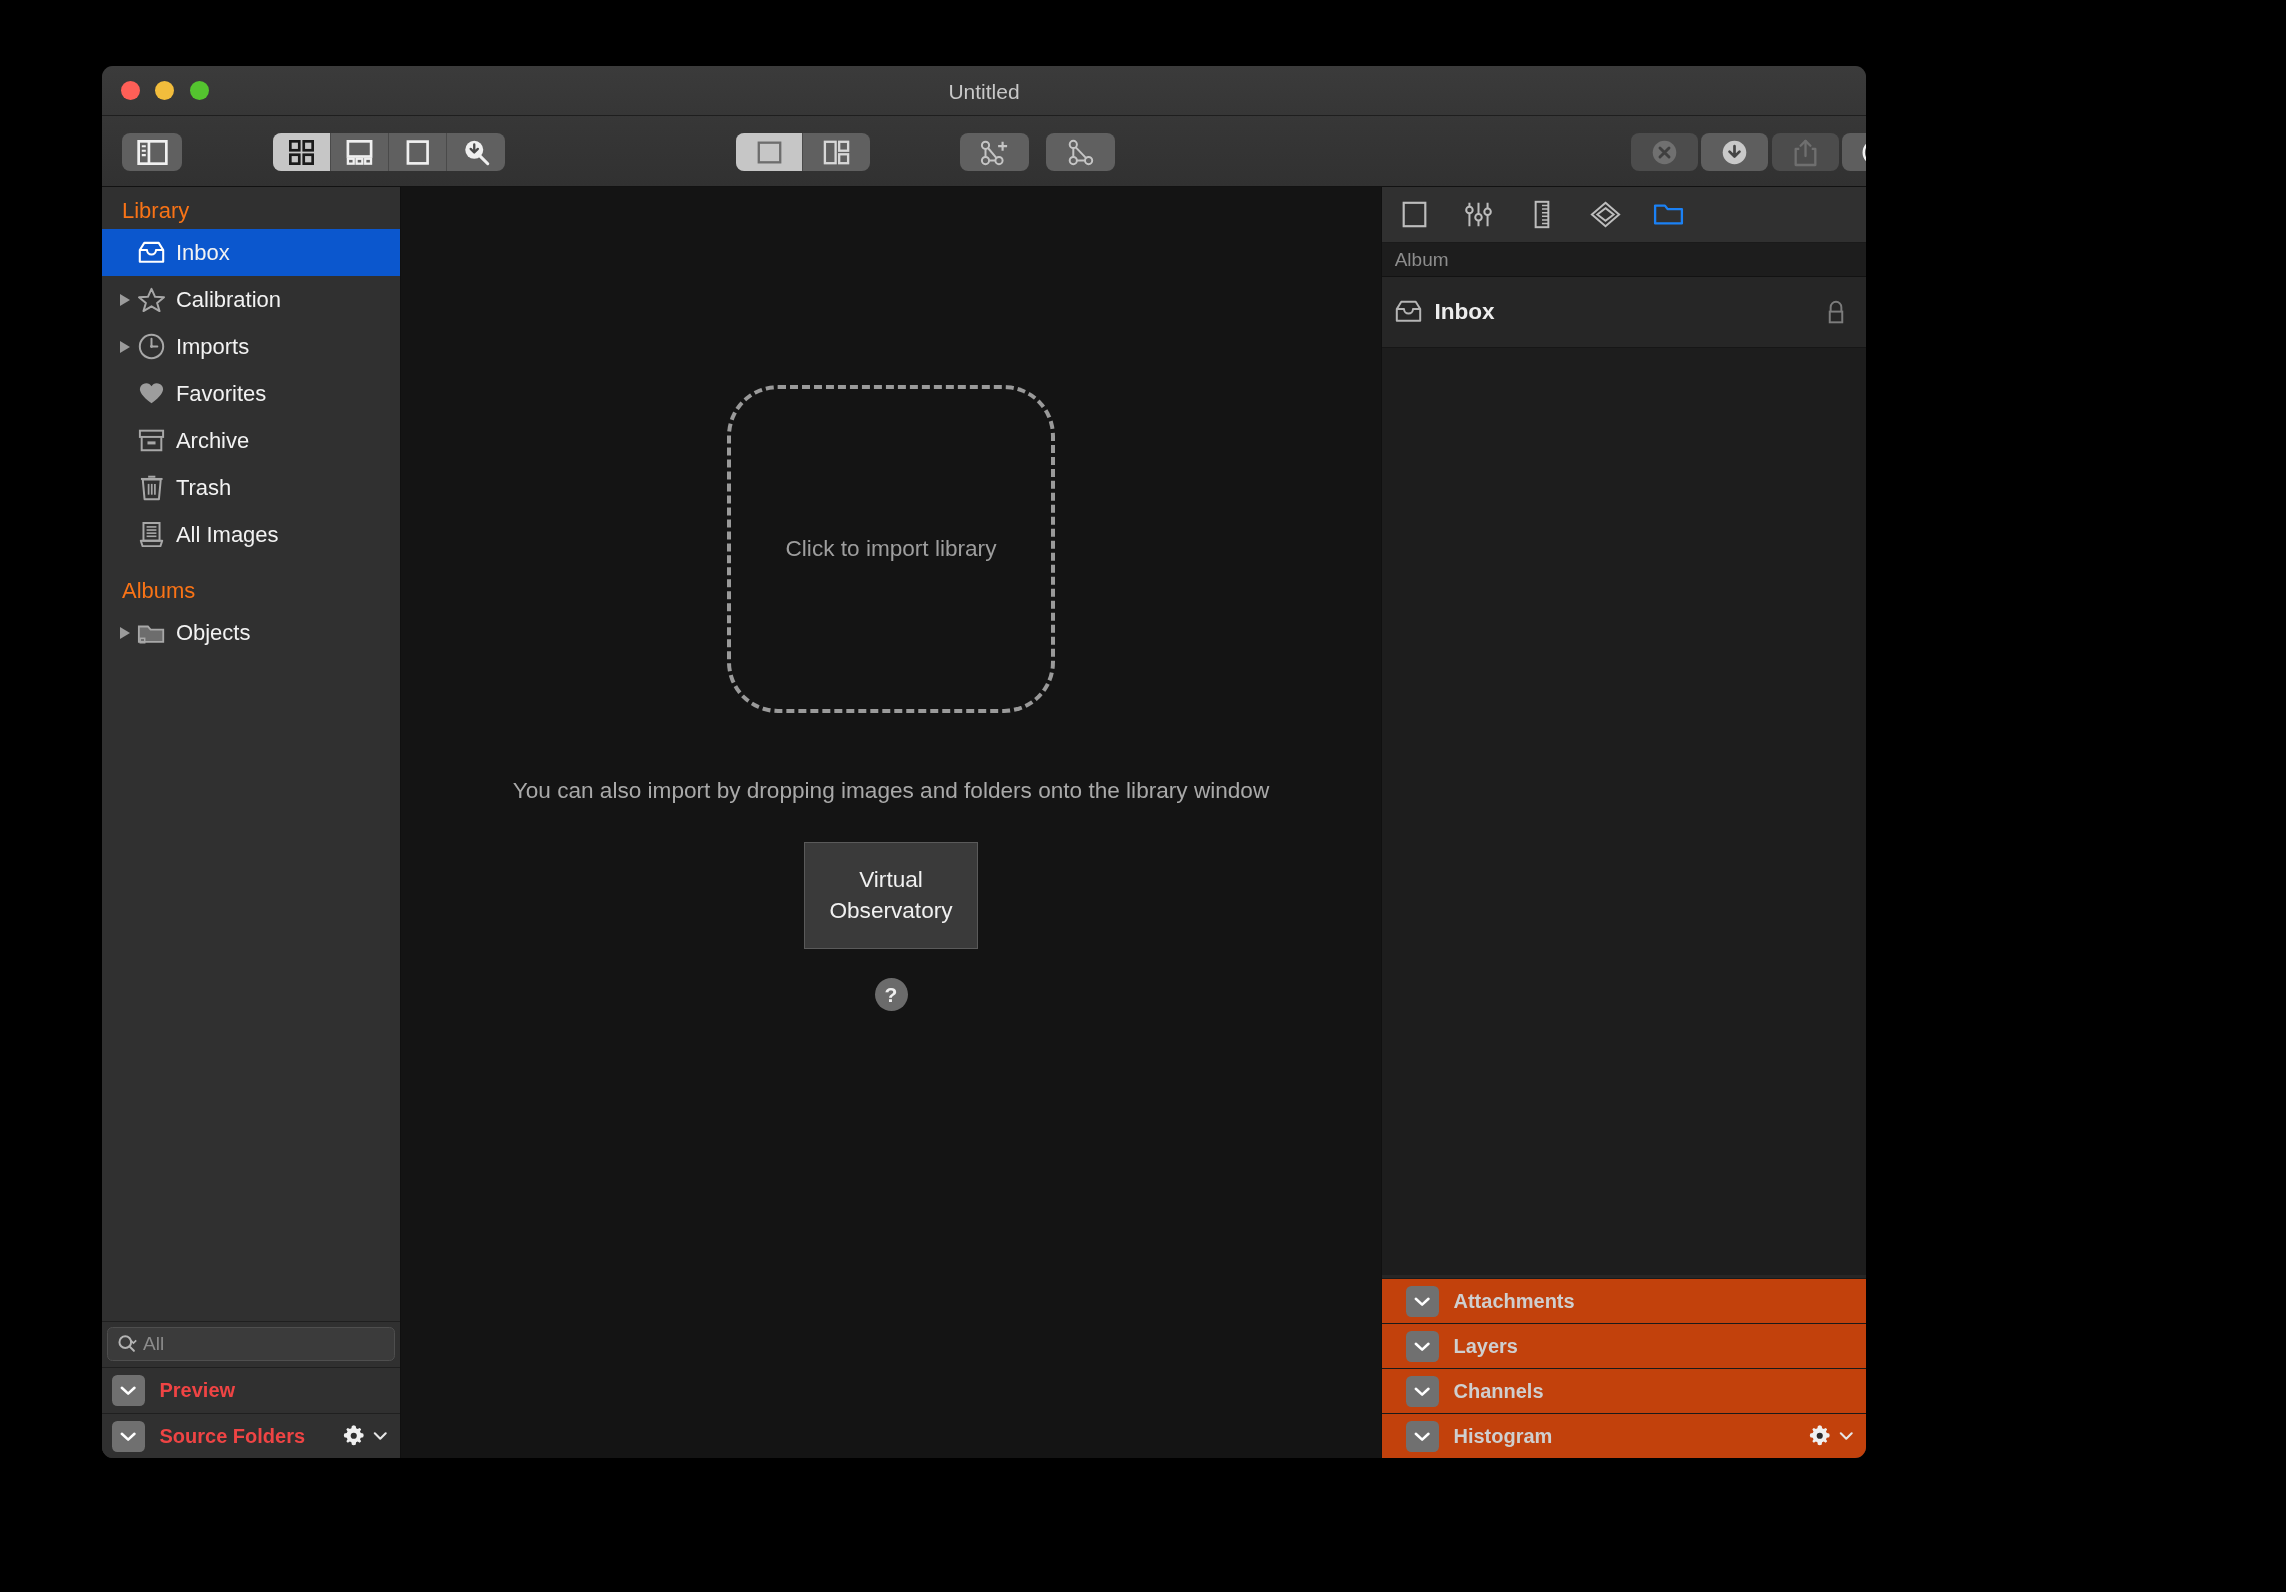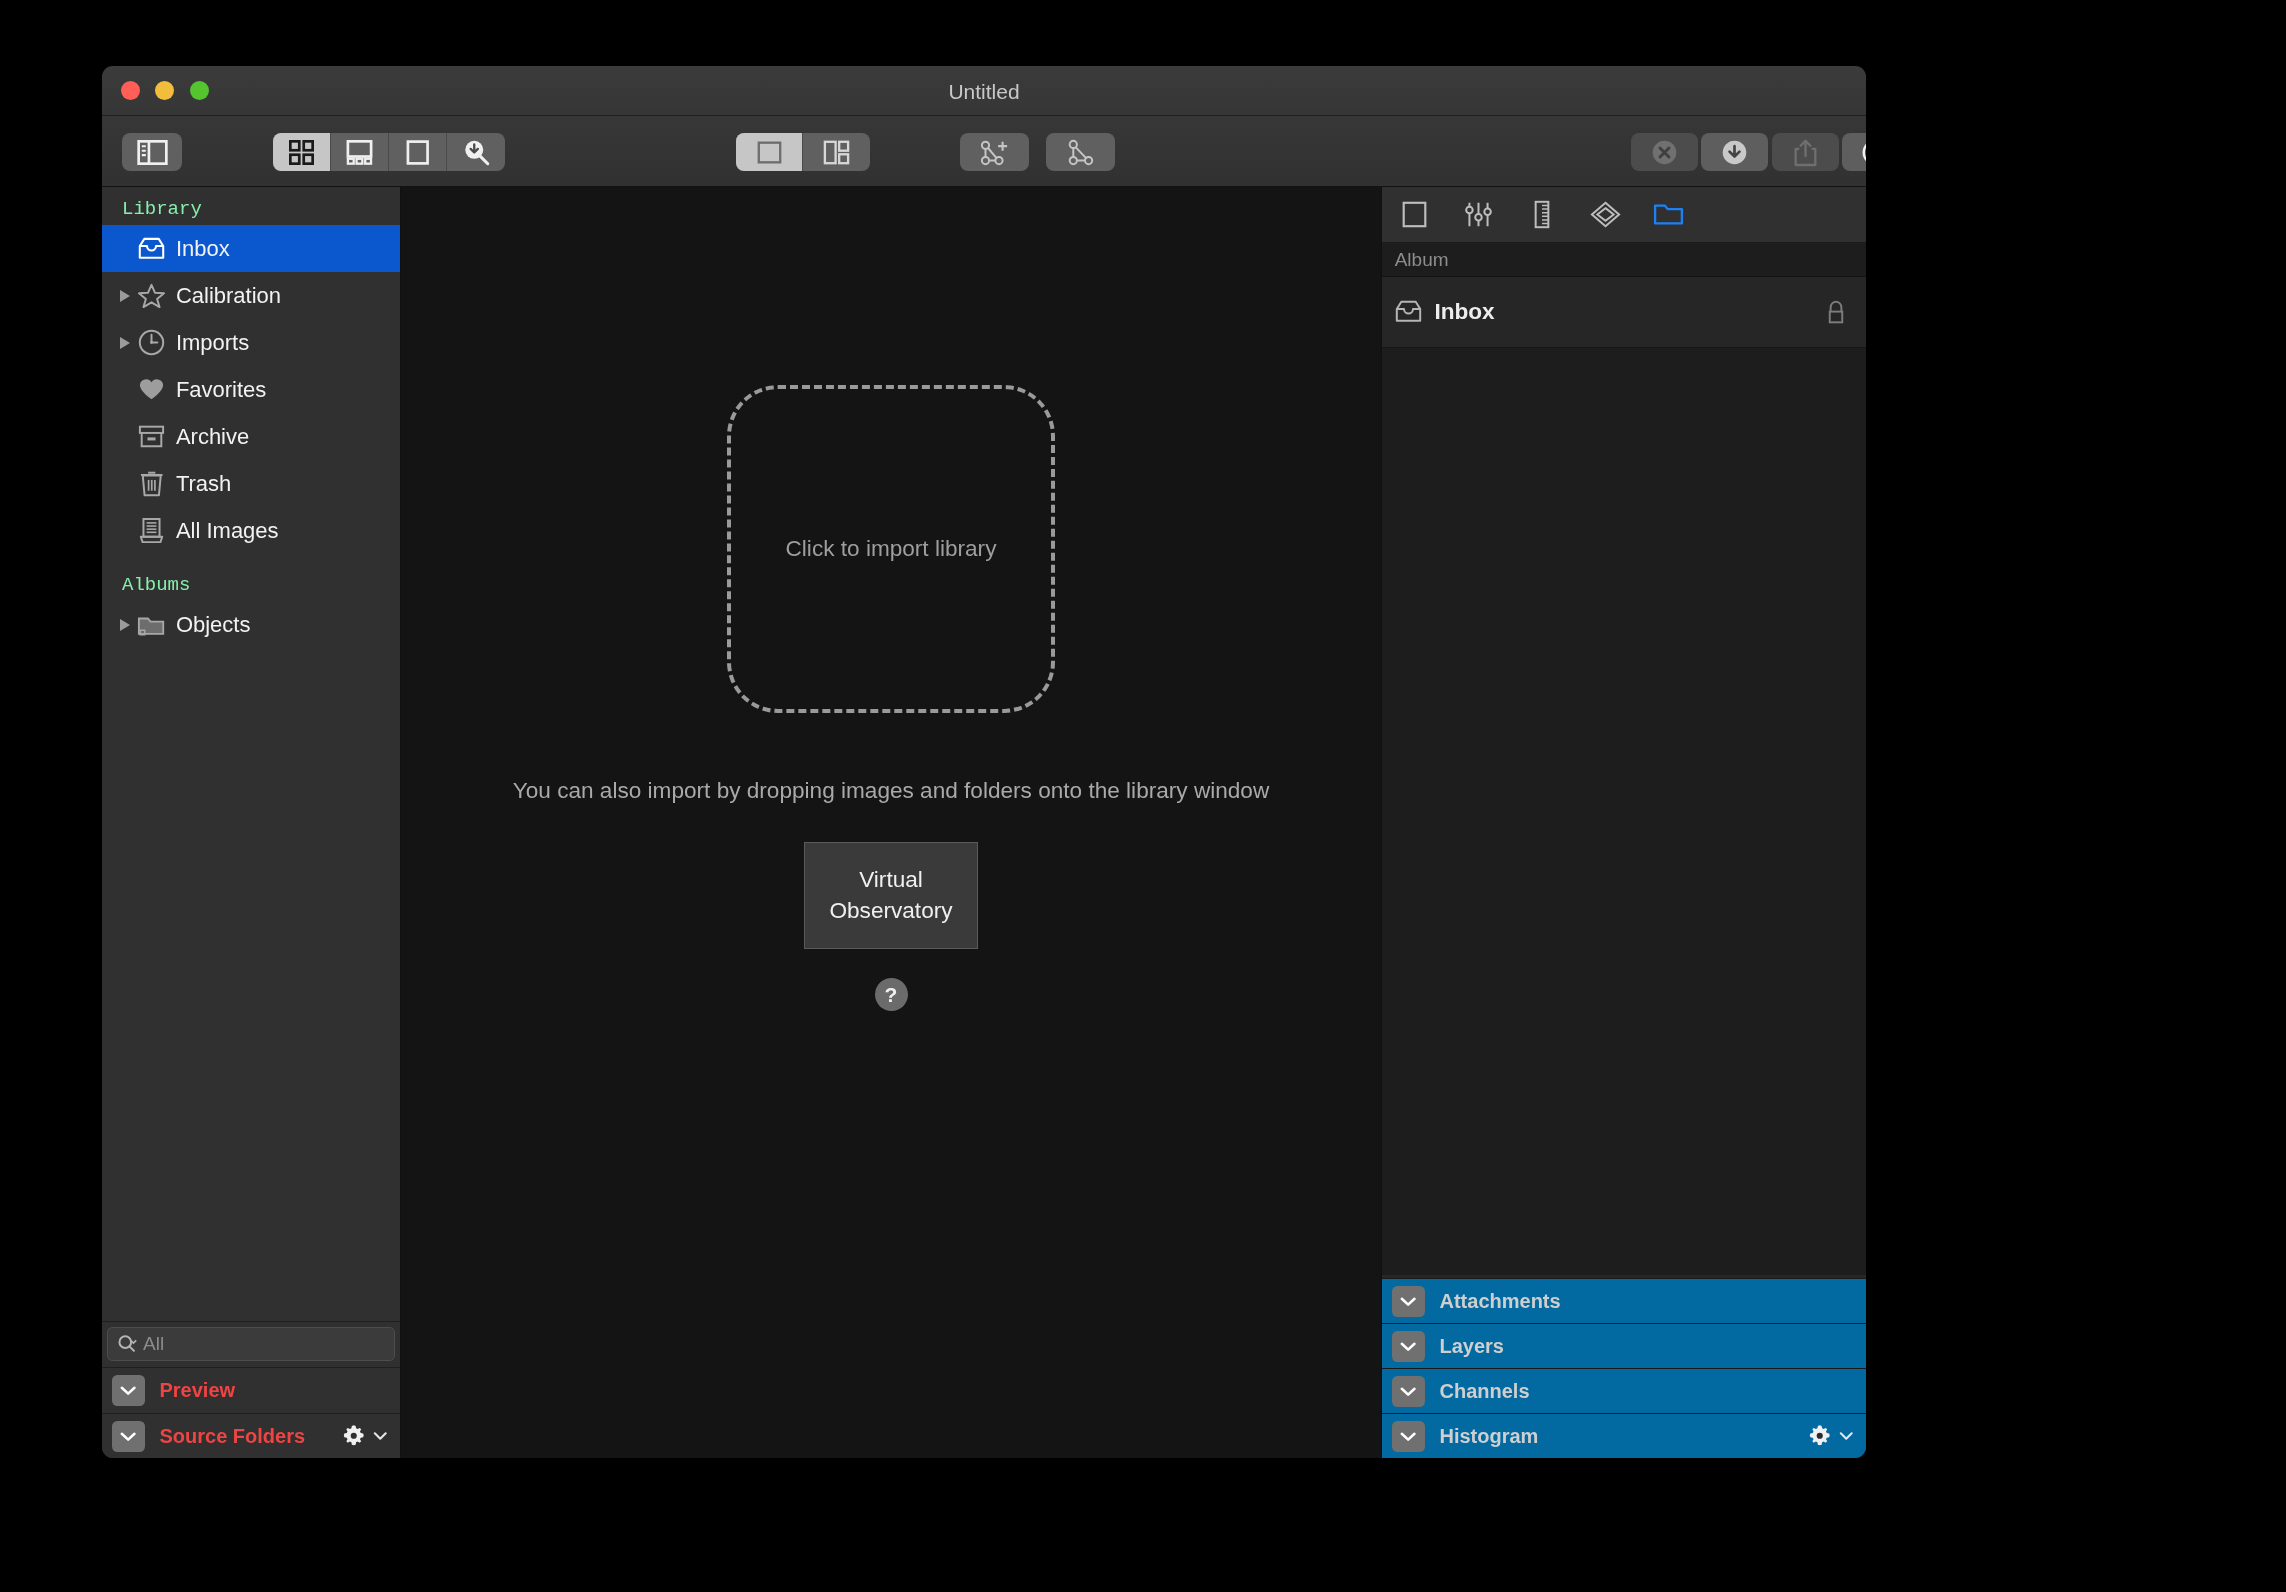--- a/index.html
+++ b/index.html
@@ -75,21 +75,21 @@
 
   
   #sidebar {
     position: absolute; left: 0; top: 0; bottom: 0;
     width: 299px;
     background: #303030;
     border-right: 0.9px solid #101010;
   }
   .side-header {
     padding: 11px 0 5.4px 20px;
-    font-size: 19px; color: #86efac; font-family: Liberation Mono, monospace;
+    font-size: 22px; color: #f97316;
   }
   .side-row {
     display: flex; align-items: center;
     height: 47px;
     padding-left: 12.7px;
     color: #f2f2f2;
     font-size: 22px;
   }
   .side-row.selected { background: #0b57ce; }
   .disc {
@@ -221,24 +221,24 @@
   }
   #insp-item .nm {
     margin-left: 12.7px;
     color: #ededed; font-size: 22.6px; font-weight: bold;
   }
   #insp-item .lock { margin-left: auto; }
   #insp-body { position: absolute; left: 0; right: 0; top: 161px; bottom: 183px; background: #1d1d1d; }
   #insp-sections { position: absolute; left: 0; right: 0; bottom: 0; }
   .insp-sec {
     height: 45px;
-    background: #0369a1;
+    background: #c2410c;
     border-top: 0.9px solid #1a1a1a;
     display: flex; align-items: center;
-    padding-left: 10px;
+    padding-left: 24px;
   }
   .insp-sec .ttl {
     margin-left: 14.5px;
     font-size: 20px; font-weight: bold; color: #cfcfcf;
   }
   svg { display: block; }
 </style>
 </head>
 <body>
 

